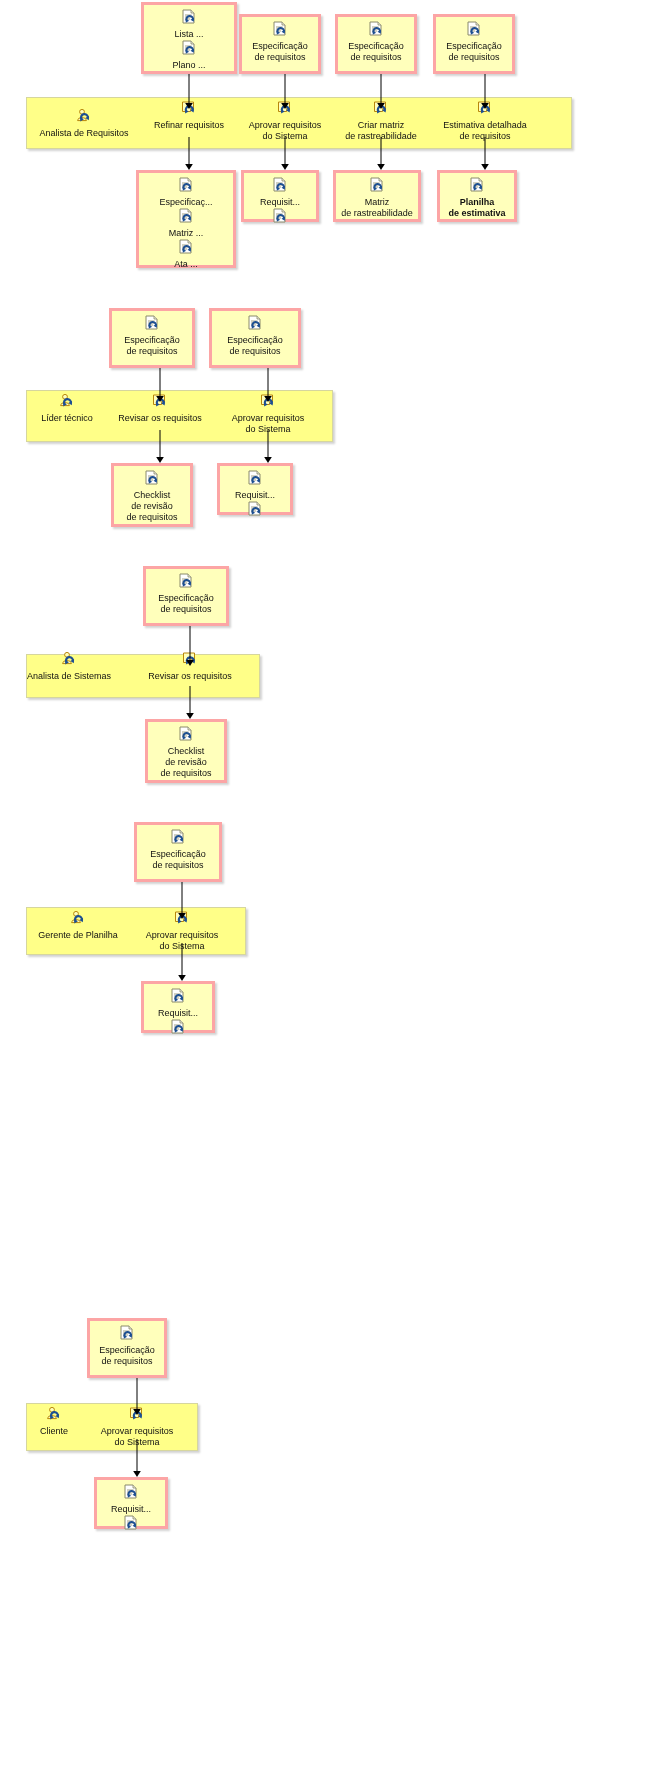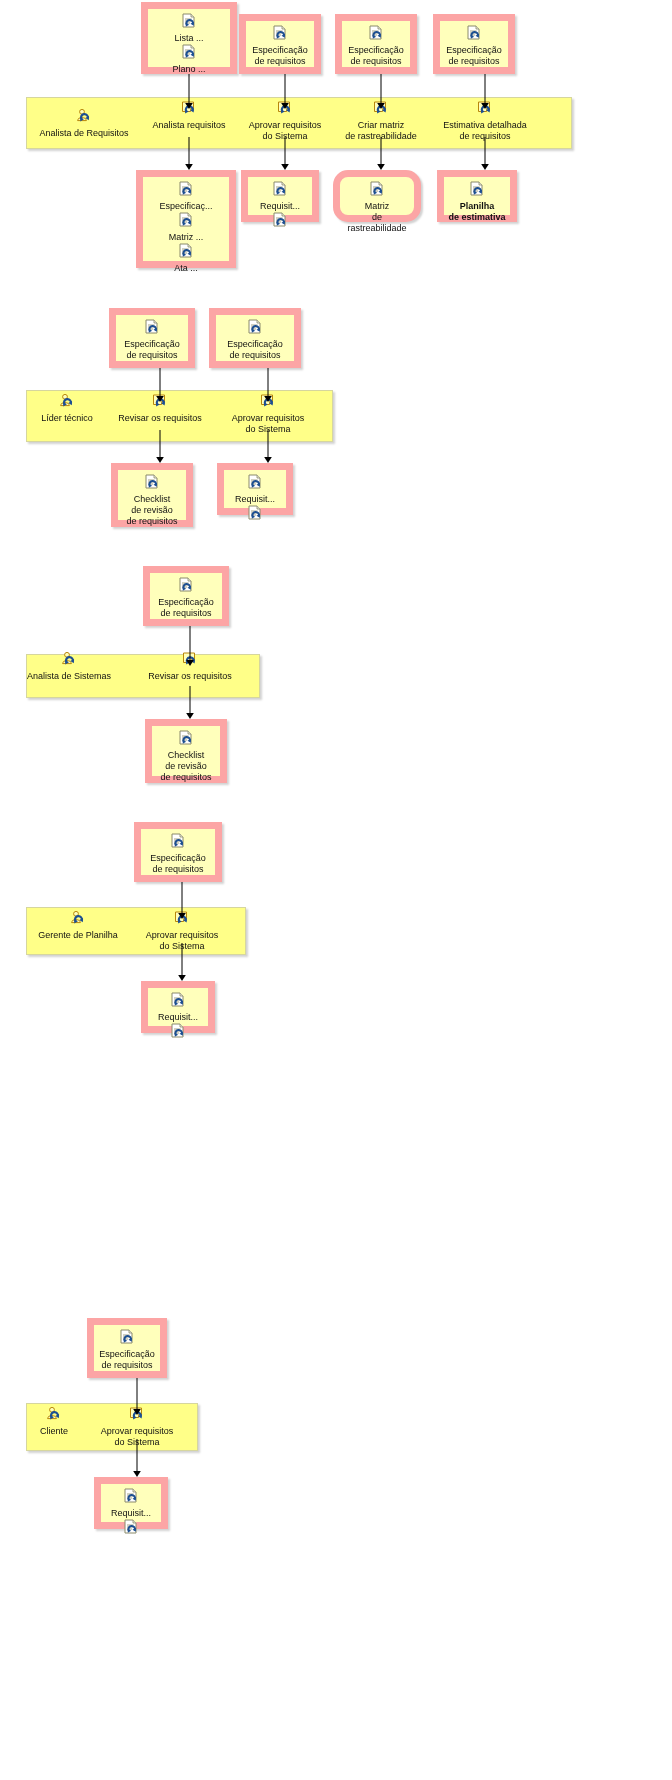--- a/index.html
+++ b/index.html
@@ -20,21 +20,21 @@
     position: absolute;
     left: 0; top: 0;
     width: 672px;
     height: 1780px;
   }
   
   .artifact {
     position: absolute;
     box-sizing: border-box;
     background: #ffffbb;
-    border: 7px solid #fca5a5;
+    border: 3px solid #fca5a5;
     box-shadow: 2px 2px 2px rgba(0,0,0,0.18);
     text-align: center;
     padding-top: 4px;
     line-height: 11px;
     color: #111;
   }
   .artifact .lbl {
     display: block;
     white-space: pre-line;
     padding: 0 2px;
@@ -94,21 +94,21 @@
     <div class="cell" style="left: 141px; top: 100px; width: 96px;">
       <svg class="ico" viewBox="0 0 18 18">
         <path d="M2.5 2 L13.5 2 L13.5 8.5 L10.5 11.5 L2.5 11.5 Z" fill="#ffffbb" stroke="#b8860b" stroke-width="1"></path>
         <path d="M13.5 8.5 L10.5 8.5 L10.5 11.5" fill="#f3e9a8" stroke="#b8860b" stroke-width="0.8"></path>
         <g transform="translate(5.6,7.6)">
           <path d="M0.8 4.2 A3.5 3.5 0 1 1 7.0 3.3" fill="none" stroke="#1d4f91" stroke-width="2.2"></path>
           <polygon points="8.1,0.5 8.1,4.8 4.5,2.7" fill="#1d4f91"></polygon>
           <polygon points="-0.5,6.0 -0.5,1.7 3.1,3.8" fill="#1d4f91"></polygon>
         </g>
       </svg>
-      <span class="lbl">Analista requisitos</span>
+      <span class="lbl">Refinar requisitos</span>
     </div>
     <div class="cell" style="left: 237px; top: 100px; width: 96px;">
       <svg class="ico" viewBox="0 0 18 18">
         <path d="M2.5 2 L13.5 2 L13.5 8.5 L10.5 11.5 L2.5 11.5 Z" fill="#ffffbb" stroke="#b8860b" stroke-width="1"></path>
         <path d="M13.5 8.5 L10.5 8.5 L10.5 11.5" fill="#f3e9a8" stroke="#b8860b" stroke-width="0.8"></path>
         <g transform="translate(5.6,7.6)">
           <path d="M0.8 4.2 A3.5 3.5 0 1 1 7.0 3.3" fill="none" stroke="#1d4f91" stroke-width="2.2"></path>
           <polygon points="8.1,0.5 8.1,4.8 4.5,2.7" fill="#1d4f91"></polygon>
           <polygon points="-0.5,6.0 -0.5,1.7 3.1,3.8" fill="#1d4f91"></polygon>
         </g>
@@ -324,21 +324,21 @@
           <polygon points="7.6,0.6 7.6,4.6 4.3,2.6" fill="#1d4f91"></polygon>
           <polygon points="-0.4,5.6 -0.4,1.6 2.9,3.6" fill="#1d4f91"></polygon>
         </g>
       </svg>
       <span class="lbl"></span>
     </div>
     <svg class="conn" width="12" height="33" viewBox="0 0 12 33" style="left: 279px; top: 137px;">
       <line x1="6" y1="0" x2="6" y2="28"></line>
       <polygon points="6,33 2.2,27 9.8,27"></polygon>
     </svg>
-    <div class="artifact" style="left: 333px; top: 170px; width: 88px; height: 52px; border-radius: 15px;">
+    <div class="artifact" style="left: 333px; top: 170px; width: 88px; height: 52px;">
       <svg class="ico" viewBox="0 0 18 18">
         <path d="M3 1 L11 1 L14 4 L14 14 L3 14 Z" fill="#ffffff" stroke="#8a8a6a" stroke-width="1"></path>
         <path d="M11 1 L11 4 L14 4" fill="#e9e9da" stroke="#8a8a6a" stroke-width="0.8"></path>
         <g stroke="#8a8a6a" stroke-width="0.8">
           <line x1="5" y1="6" x2="11.5" y2="6"></line>
           <line x1="5" y1="8" x2="11.5" y2="8"></line>
           <line x1="5" y1="10" x2="10" y2="10"></line>
         </g>
         <g transform="translate(6.2,8.2)">
           <path d="M0.8 4.0 A3.3 3.3 0 1 1 6.6 3.2" fill="none" stroke="#1d4f91" stroke-width="2.0"></path>

